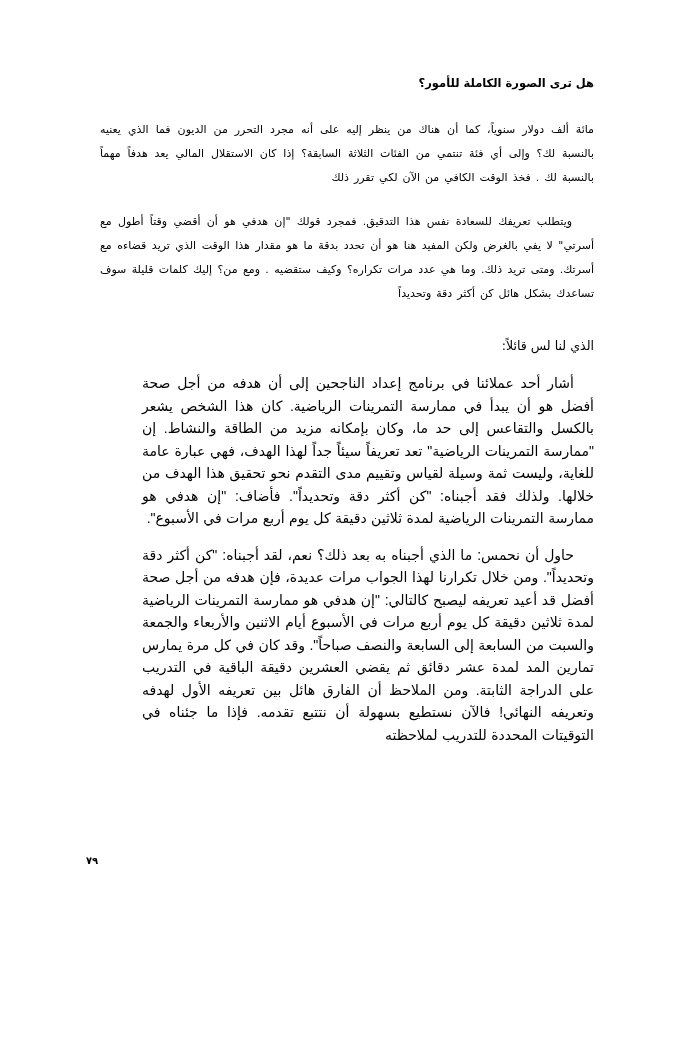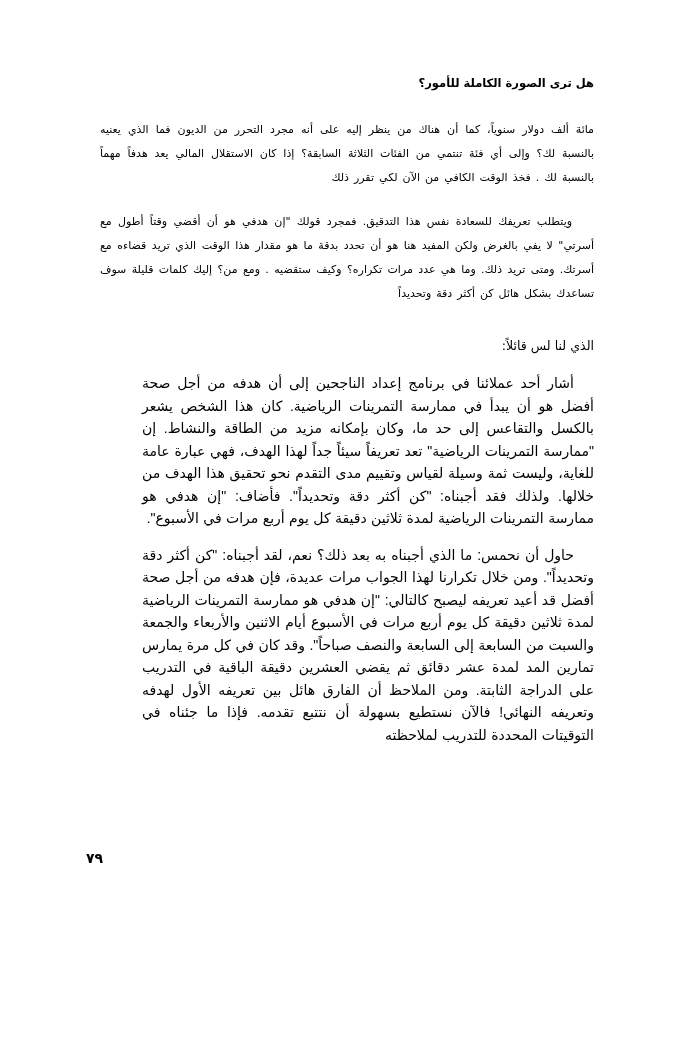--- a/index.html
+++ b/index.html
@@ -97,21 +97,21 @@
   p.quote-par.indent { text-indent: 20px; }
   p.quote-par:last-child { margin-bottom: 1px; }
 
   
   .folio {
     position: absolute;
     left: 86px;
     bottom: 86px;
     font-family: "DejaVu Sans", sans-serif;
     font-weight: bold;
-    font-size: 14px;
+    font-size: 10px;
     color: #000;
     direction: rtl;
   }
 </style>
 </head>
 <body>
 
 <div class="page">
 
   <div class="running-head">هل ترى الصورة الكاملة للأمور؟</div>

